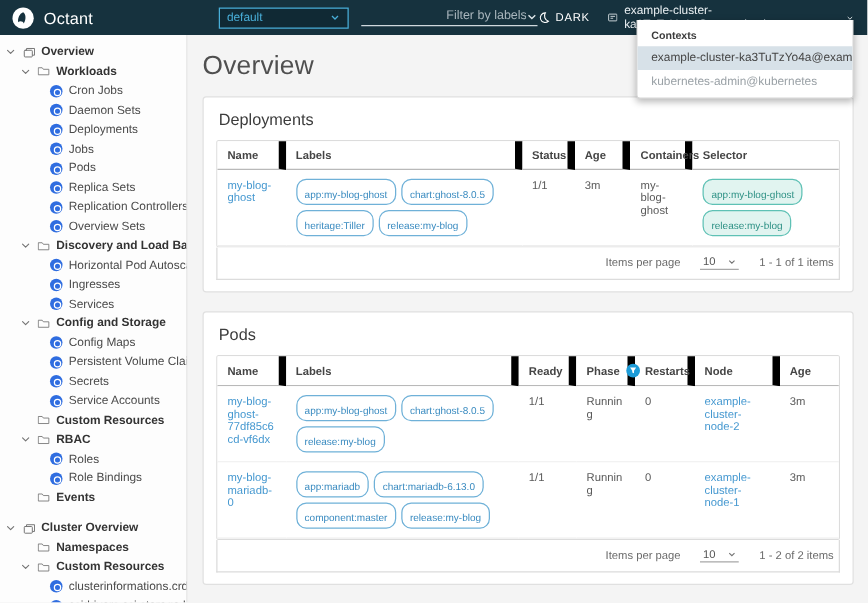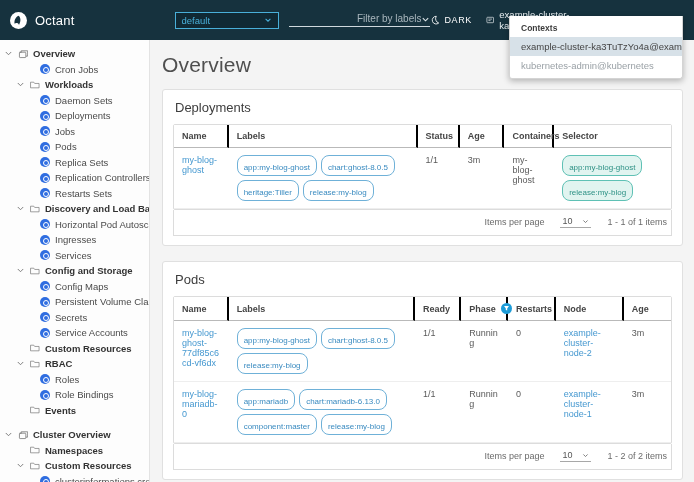--- a/index.html
+++ b/index.html
@@ -1,20 +1,20 @@
 <!DOCTYPE html>
 <html><head>
 <meta charset="utf-8">
 <style>
   * { box-sizing: border-box; margin: 0; padding: 0; }
   html,body { width:694px; height:482px; overflow:hidden; }
   body { font-family:"Liberation Sans", sans-serif; background:#f4f4f4; position:relative; }
 
   
-  .app-header { height:40px; background:#16323e; display:flex; align-items:center; padding:0 11px 0 10px; position:relative; z-index:5; }
+  .app-header { height:28px; background:#16323e; display:flex; align-items:center; padding:0 11px 0 10px; position:relative; z-index:5; }
   .logo-wrap { display:flex; align-items:center; gap:8px; }
   .logo { width:17px; height:17px; border-radius:50%; background:#fff; display:flex; align-items:center; justify-content:center; flex:0 0 auto; }
   .app-title { color:#fff; font-size:13px; letter-spacing:.2px; }
   .ns-select { margin-left:100px; width:121px; height:17px; border:1px solid #49afd9; background:rgba(8,30,40,.45); color:#49afd9; font-size:9.5px; display:flex; align-items:center; justify-content:space-between; padding:0 6px; cursor:pointer; }
   .filter-box { margin-left:10px; width:145px; display:flex; align-items:flex-end; border-bottom:1px solid #cfd8dd; padding-bottom:2px; }
   .filter-box input { flex:1; background:transparent; border:none; outline:none; color:#dfe7ea; font-size:10px; font-family:Liberation Sans, sans-serif;text-align:right; }
   .filter-box input::placeholder { color:#a9b6bd; }
   .hdr-spacer { flex:1; }
   .theme-toggle { display:flex; align-items:center; gap:4px; color:#fff; font-size:9px; font-weight:normal; letter-spacing:.6px; cursor:pointer; }
   .ctx-select { display:flex; align-items:center; gap:5px; color:#e9eff2; font-size:9.5px; margin-left:14px; cursor:pointer; }
@@ -43,21 +43,21 @@
   .ico-k8s { width:10px; height:10px; border-radius:50%; background:#2f6de0; position:relative; }
   .ico-k8s::after { content:""; position:absolute; left:3px; top:3px; width:4px; height:4px; border-radius:50%; border:1px solid #fff; }
   svg.stroke { stroke:#747474; fill:none; stroke-width:1.1; stroke-linecap:round; stroke-linejoin:round; }
 
   
   .page-title { font-size:21px; font-weight:400; color:#4f4f4f; margin:13px 0 12px; letter-spacing:.2px; }
   .card { background:#fff; border:1px solid #e0e0e0; border-radius:3px; padding:8px 10px 0; margin-bottom:15px; }
   .card-title { font-size:13px; color:#3d3d3d; font-weight:400; padding:2px 2px 9px; }
 
   table { width:100%; border-collapse:separate; border-spacing:0; table-layout:fixed; border:1px solid #dcdcdc; border-radius:2px; }
-  th { font-size:9px; color:#454545; text-align:left; font-weight:bold; padding:6px 8px; border-bottom:1px solid #b9b9b9; border-right:2px solid #000000; background:#fff; white-space:nowrap; }
+  th { font-size:9px; color:#454545; text-align:left; font-weight:bold; padding:6px 8px; border-bottom:1px solid #b9b9b9; border-right:6px solid #000000; background:#fff; white-space:nowrap; }
   th:last-child { border-right:none; }
   td { font-size:9px; color:#5a5a5a; vertical-align:top; padding:7px 8px; background:#fff; overflow-wrap:anywhere; }
   tr.data-row td { border-bottom:1px solid #eeeeee; }
   a.cell-link { color:#4598d0; text-decoration:none; cursor:pointer; }
   .tags { display:flex; flex-wrap:wrap; gap:4px; }
   .tag { font-size:8px; line-height:1.25; padding:7px 6px 2px; border:1px solid #6fb1d8; border-radius:8px; color:#3a8bc0; background:#fff; white-space:nowrap; }
   .tag.teal { background:#e1f4f0; border-color:#5fc1b5; color:#2e9185; }
   .th-flex { display:flex; align-items:center; gap:5px; }
   .filter-ic { width:11px; height:11px; border-radius:50%; background:#1d9cd8; display:inline-flex; align-items:center; justify-content:center; flex:0 0 auto; cursor:pointer; }
 
@@ -131,38 +131,38 @@
         </span>
       <span class="ico">
           <svg class="stroke" width="10" height="10" viewBox="0 0 14 14">
             <rect x="2" y="4.5" width="9" height="7.5" rx="1"></rect>
             <path d="M4.5 4.5V2.5h9v7.5h-2"></path>
           </svg>
         </span>
       <span class="lbl">Overview</span>
     </div>
 
+    <div class="nav-item lvl1 bold">
+      <span class="chev">
+          <svg class="stroke" width="9" height="9" viewBox="0 0 11 11">
+            <path d="M2.5 4l3 3 3-3"></path>
+          </svg>
+        </span>
+      <span class="ico">
+          <svg class="stroke" width="10" height="10" viewBox="0 0 16 16">
+            <path d="M1.5 3.5h4.5l1.5 2h7v7h-13z"></path>
+          </svg>
+        </span>
+      <span class="lbl">Workloads</span>
+    </div>
+
     <div class="nav-item lvl2">
         <span class="ico ico-k8s"></span>
         <span class="lbl">Cron Jobs</span>
       </div>
-
-    <div class="nav-item lvl1 bold">
-      <span class="chev">
-          <svg class="stroke" width="9" height="9" viewBox="0 0 11 11">
-            <path d="M2.5 4l3 3 3-3"></path>
-          </svg>
-        </span>
-      <span class="ico">
-          <svg class="stroke" width="10" height="10" viewBox="0 0 16 16">
-            <path d="M1.5 3.5h4.5l1.5 2h7v7h-13z"></path>
-          </svg>
-        </span>
-      <span class="lbl">Workloads</span>
-    </div>
     <div class="nav-item lvl2">
         <span class="ico ico-k8s"></span>
         <span class="lbl">Daemon Sets</span>
       </div>
     <div class="nav-item lvl2">
         <span class="ico ico-k8s"></span>
         <span class="lbl">Deployments</span>
       </div>
     <div class="nav-item lvl2">
         <span class="ico ico-k8s"></span>
@@ -175,21 +175,21 @@
     <div class="nav-item lvl2">
         <span class="ico ico-k8s"></span>
         <span class="lbl">Replica Sets</span>
       </div>
     <div class="nav-item lvl2">
         <span class="ico ico-k8s"></span>
         <span class="lbl">Replication Controllers</span>
       </div>
     <div class="nav-item lvl2">
         <span class="ico ico-k8s"></span>
-        <span class="lbl">Restarts Sets</span>
+        <span class="lbl">Overview Sets</span>
       </div>
 
     <div class="nav-item lvl1 bold">
       <span class="chev">
           <svg class="stroke" width="9" height="9" viewBox="0 0 11 11">
             <path d="M2.5 4l3 3 3-3"></path>
           </svg>
         </span>
       <span class="ico">
           <svg class="stroke" width="10" height="10" viewBox="0 0 16 16">

